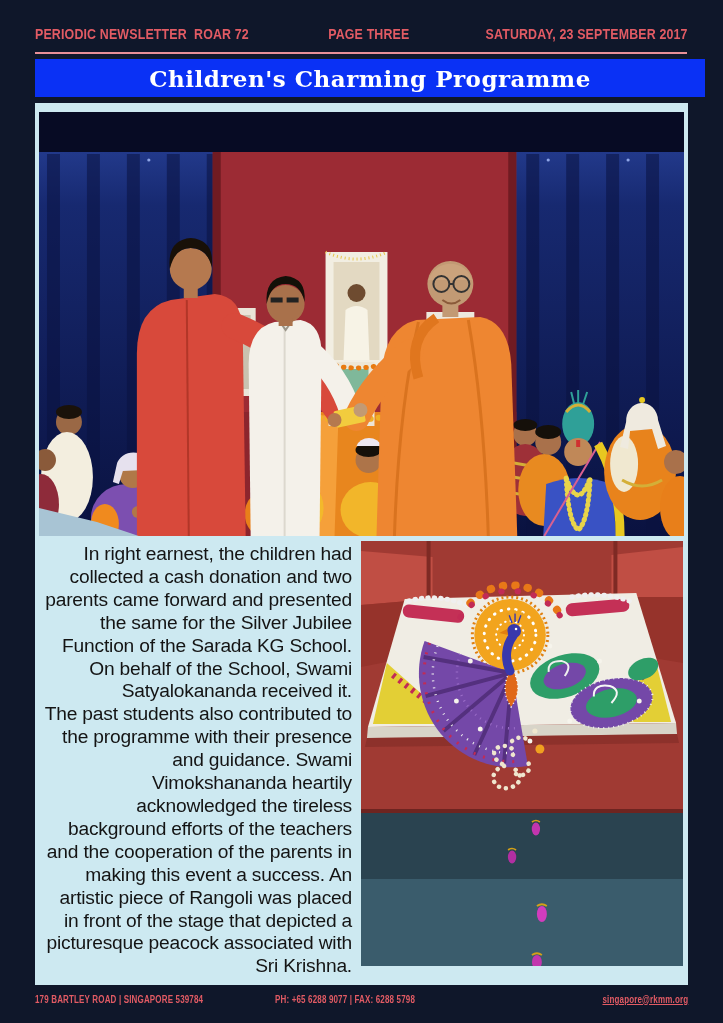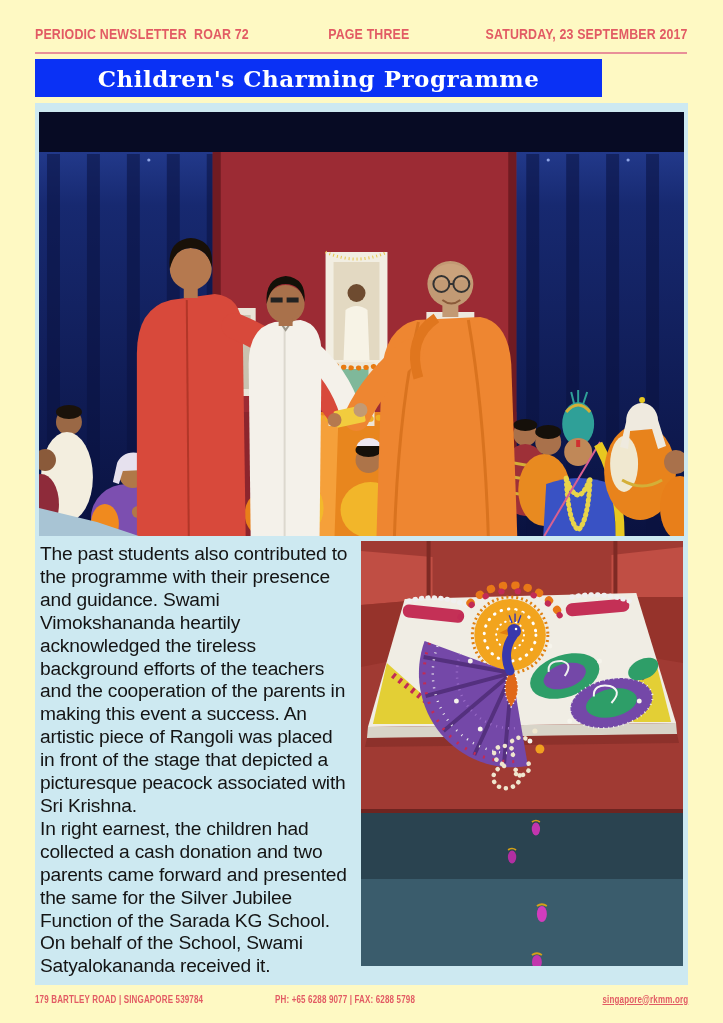--- a/index.html
+++ b/index.html
@@ -5,37 +5,37 @@
   :root{
     --accent-red:#E25B64;
     --rule-red:#E89098;
     --banner-blue:#0A31F5;
     --panel-blue:#CDE9F1;
     --text-black:#141414;
   }
   *{margin:0;padding:0;box-sizing:border-box;}
   html,body{background:#ffffff;}
   .page{
-    position:relative;width:723px;height:1023px;background:#fef9c3;
-    font-family:"Liberation Sans",sans-serif;overflow:hidden;
+    position:relative;width:723px;height:1023px;background:#0f172a;
+    font-family:"Liberation Sans",sans-serif;overflow:hidden;text-align:right;
   }
   
   .hdr{
     position:absolute;top:24px;left:35px;right:35px;height:20px;
     display:flex;justify-content:space-between;align-items:center;
     color:var(--accent-red);font-weight:bold;font-size:15.5px;letter-spacing:.2px;
     white-space:pre;
   }
   .cond-l{transform:scaleX(.8);transform-origin:left center;}
   .cond-c{transform:scaleX(.8);transform-origin:center center;}
   .cond-r{transform:scaleX(.8);transform-origin:right center;}
   .rule{position:absolute;top:52px;left:35px;width:652px;height:2px;background:var(--rule-red);}
   
   .banner{
-    position:absolute;top:59px;left:35px;width:567px;height:38px;
+    position:absolute;top:59px;left:35px;width:670px;height:38px;
     background:var(--banner-blue);display:flex;align-items:center;justify-content:center;
   }
   .banner h1{
     color:#ffffff;font-family:"DejaVu Serif",serif;font-weight:bold;
     font-size:23px;letter-spacing:.5px;
   }
   
   .panel{
     position:absolute;top:103px;left:35px;width:653px;height:882px;
     background:var(--panel-blue);padding:9px 4px 0 4px;
@@ -245,22 +245,22 @@
         <rect x="296" y="296" width="30" height="17" rx="2" fill="#F2CC3E" transform="rotate(-12 311 304)"></rect>
         <circle cx="296" cy="308" r="7" fill="#B5794F"></circle>
         <circle cx="322" cy="298" r="7" fill="#C29A74"></circle>
       </g>
 
       <polygon points="0,424 0,396 58,410 100,424" fill="#A8C4D4"></polygon>
     </svg>
 
     <div class="bottom-row">
       <div class="article">
+        <p>In right earnest, the children had collected a cash donation and two parents came forward and presented the same for the Silver Jubilee Function of the Sarada KG School. On behalf of the School, Swami Satyalokananda received it.</p>
         <p>The past students also contributed to the programme with their presence and guidance. Swami Vimokshananda heartily acknowledged the tireless background efforts of the teachers and the cooperation of the parents in making this event a success. An artistic piece of Rangoli was placed in front of the stage that depicted a picturesque peacock associated with Sri Krishna.</p>
-        <p>In right earnest, the children had collected a cash donation and two parents came forward and presented the same for the Silver Jubilee Function of the Sarada KG School. On behalf of the School, Swami Satyalokananda received it.</p>
       </div>
 
       <svg class="photo-rangoli" viewBox="0 0 324 425" preserveAspectRatio="none">
         <rect width="324" height="425" fill="#A03A33"></rect>
 
         <g>
           <polygon points="0,10 72,16 72,58 0,64" fill="#C04E44"></polygon>
           <polygon points="0,64 72,58 72,112 0,126" fill="#96332B"></polygon>
           <polygon points="324,6 252,14 252,56 324,56" fill="#C04E44"></polygon>
           <polygon points="324,56 252,56 252,110 324,122" fill="#96332B"></polygon>

